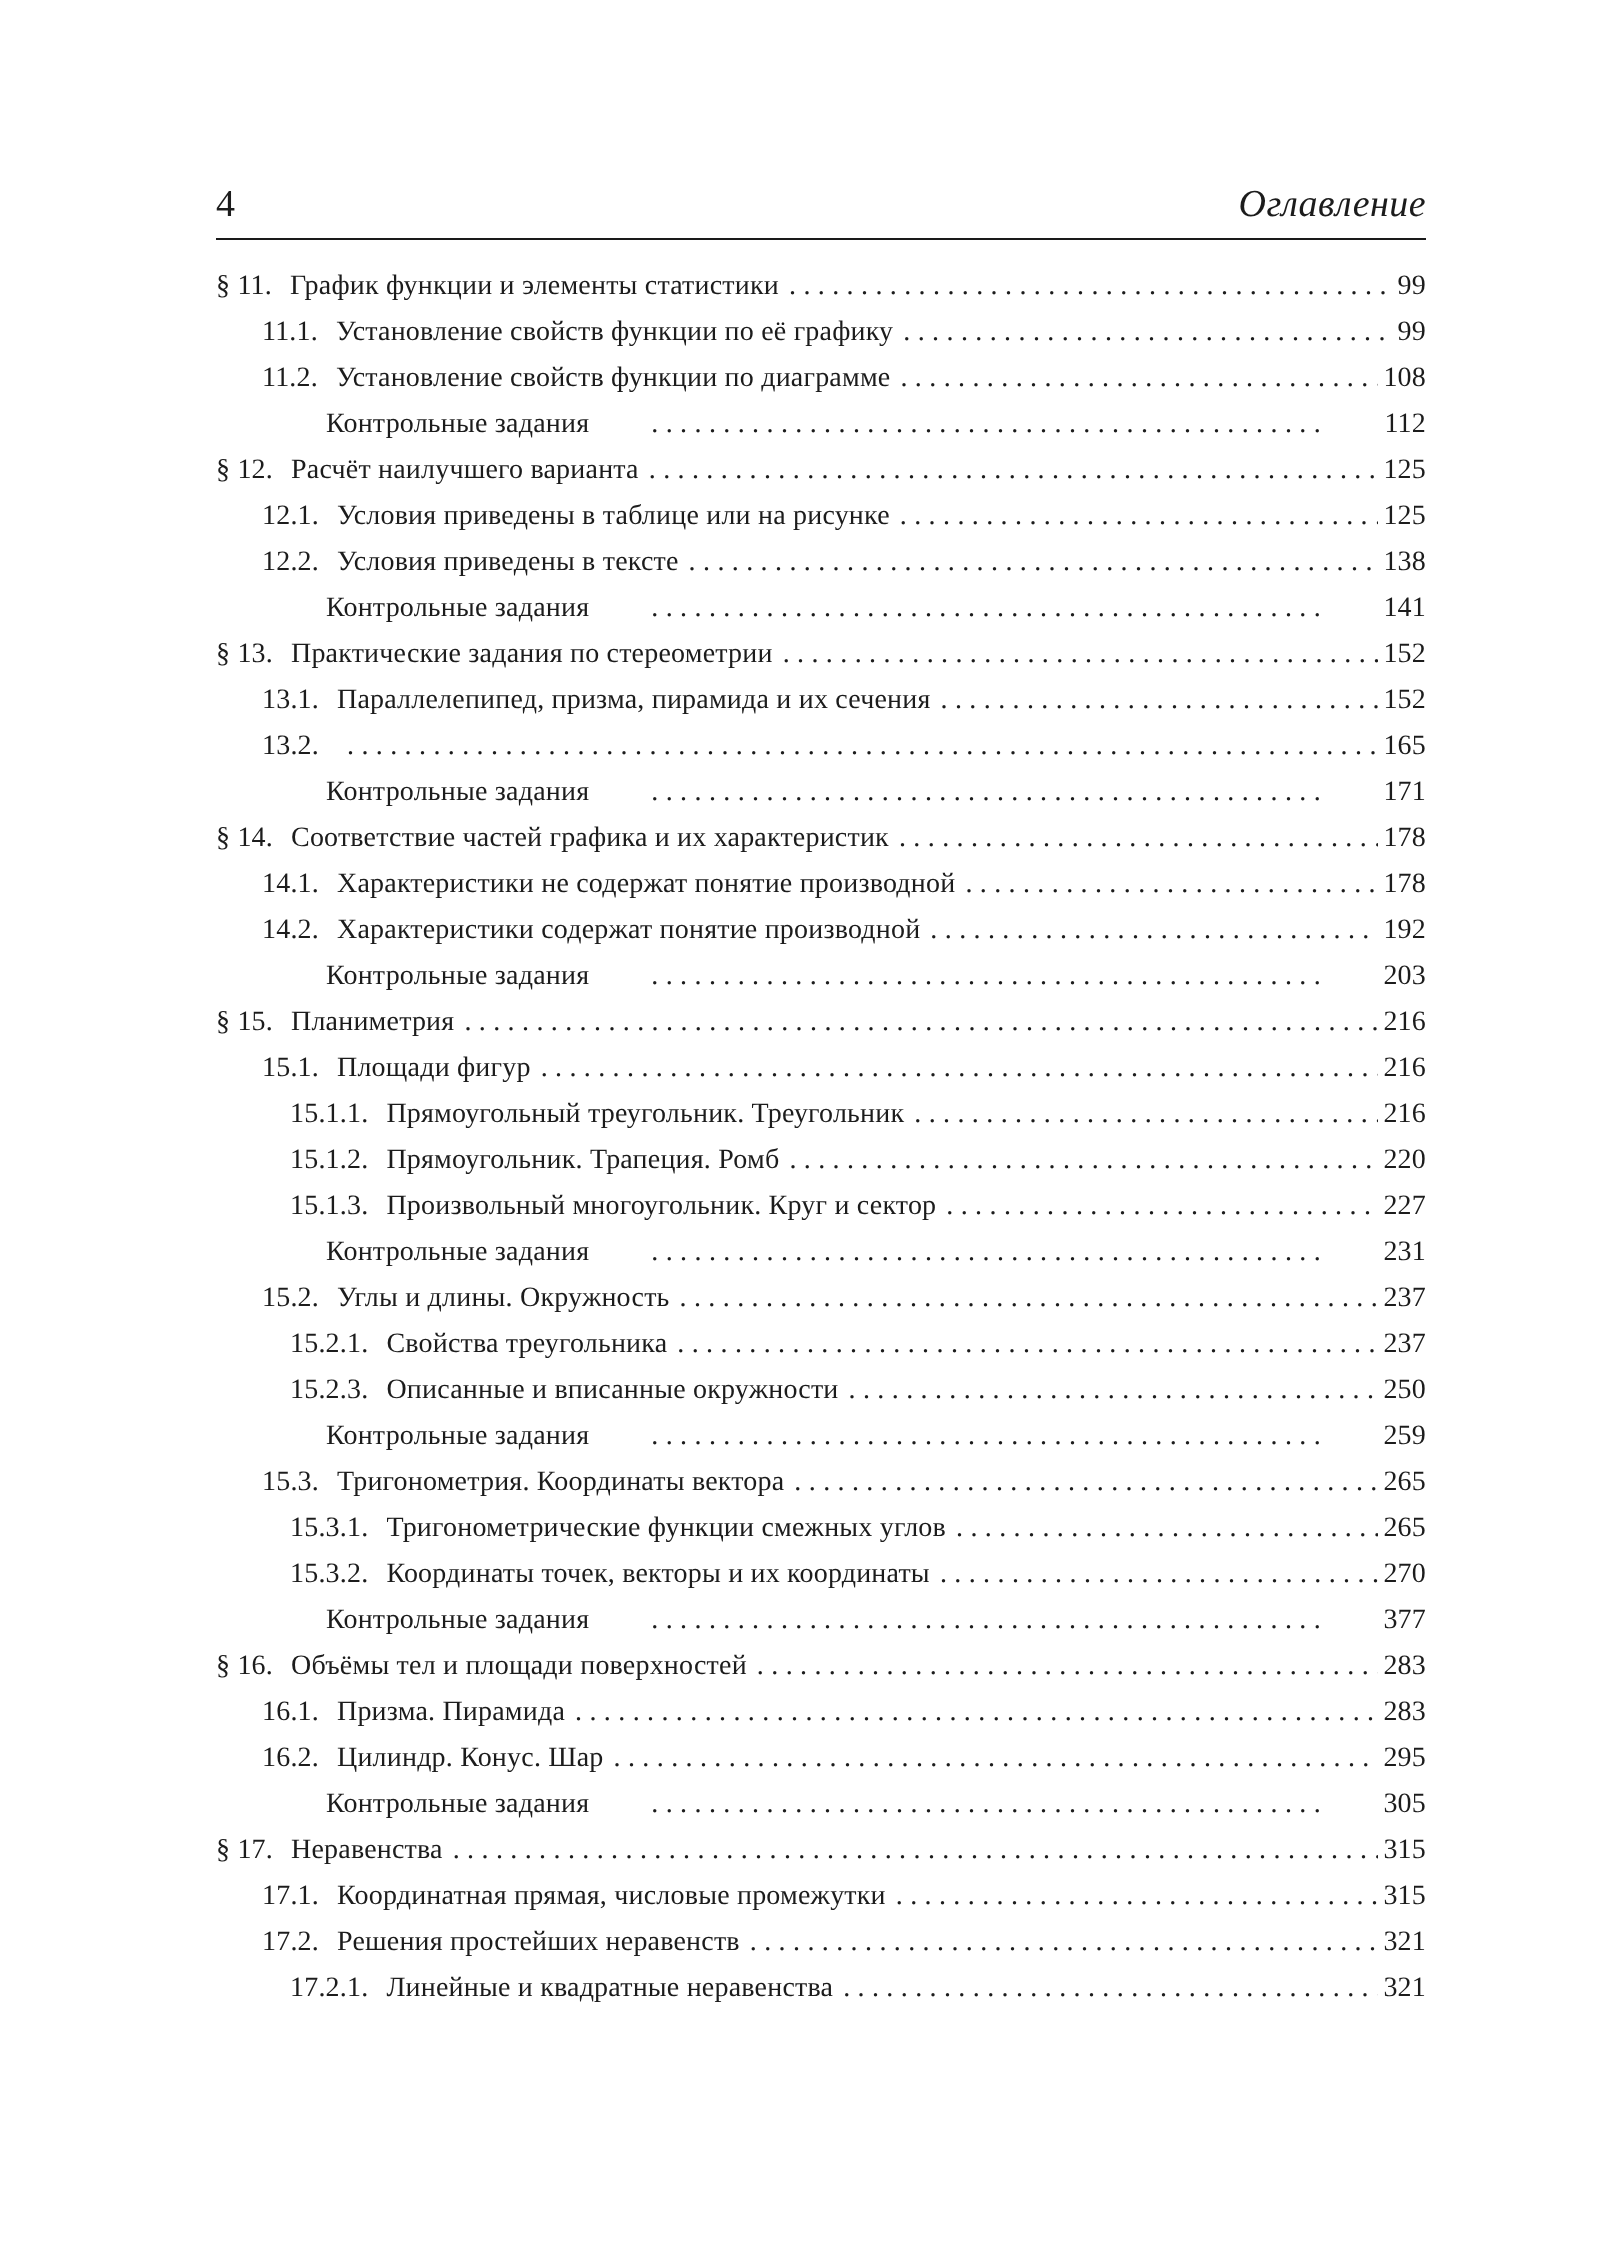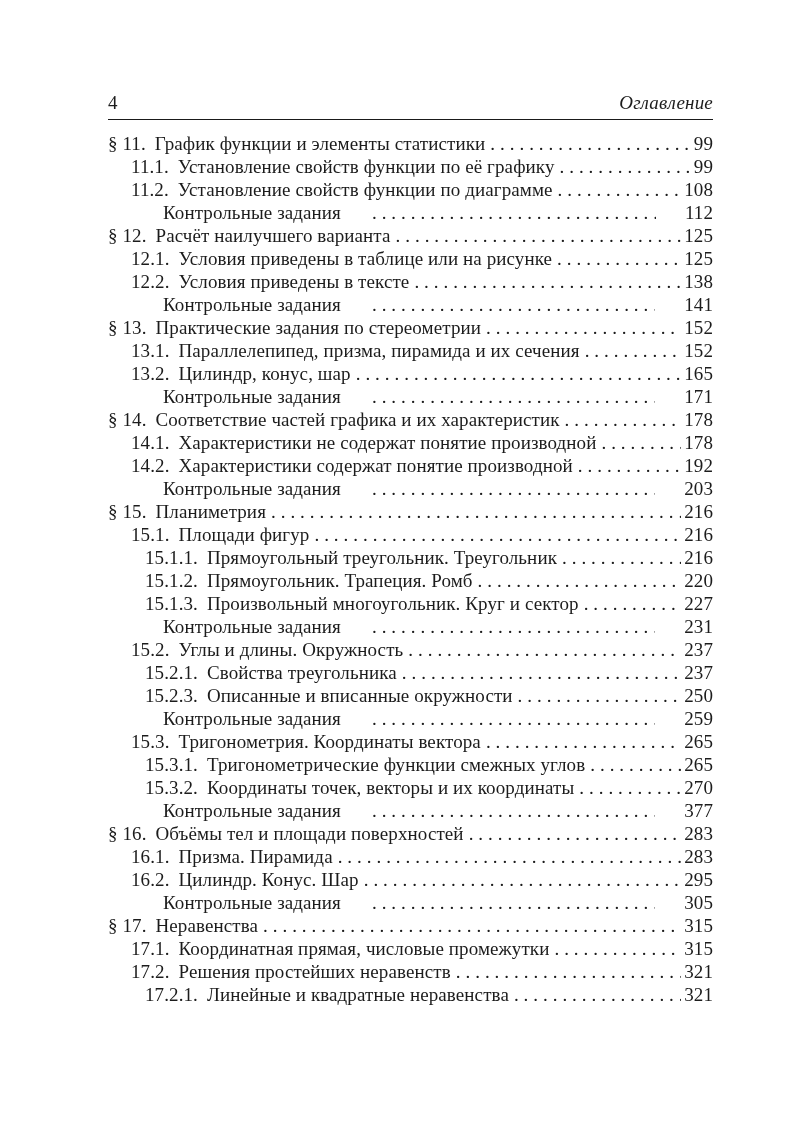--- a/index.html
+++ b/index.html
@@ -30,21 +30,21 @@
   .folio { letter-spacing: 0.2px; }
   .running-head { font-style: italic; letter-spacing: 0.2px; }
   .toc {
     margin-top: 12px;
   }
   .row {
     display: flex;
     align-items: center;
     height: 23px;
     line-height: 23px;
-    font-size: 19px;
+    font-size: 14px;
     overflow: hidden;
     letter-spacing: 0.1px;
   }
   .lvl-section { padding-left: 0; }
   .lvl-sub     { padding-left: 23px; }
   .lvl-subsub  { padding-left: 37px; }
   .lvl-control { padding-left: 55px; gap: 26px; }
   .num {
     white-space: nowrap;
     margin-right: 9px;
@@ -133,21 +133,20 @@
         <span class="pg">152</span>
       </div>
       <div class="row lvl-sub">
         <span class="num">13.1.</span>
         <span class="title">Параллелепипед, призма, пирамида и их сечения</span>
         <span class="dots"></span>
         <span class="pg">152</span>
       </div>
       <div class="row lvl-sub">
         <span class="num">13.2.</span>
-        <span class="title">Цилиндр, конус, шар</span>
         <span class="dots"></span>
         <span class="pg">165</span>
       </div>
       <div class="row lvl-control">
         <span class="title">Контрольные задания</span>
         <span class="dots"></span>
         <span class="pg">171</span>
       </div>
       <div class="row lvl-section">
         <span class="num">§ 14.</span>

